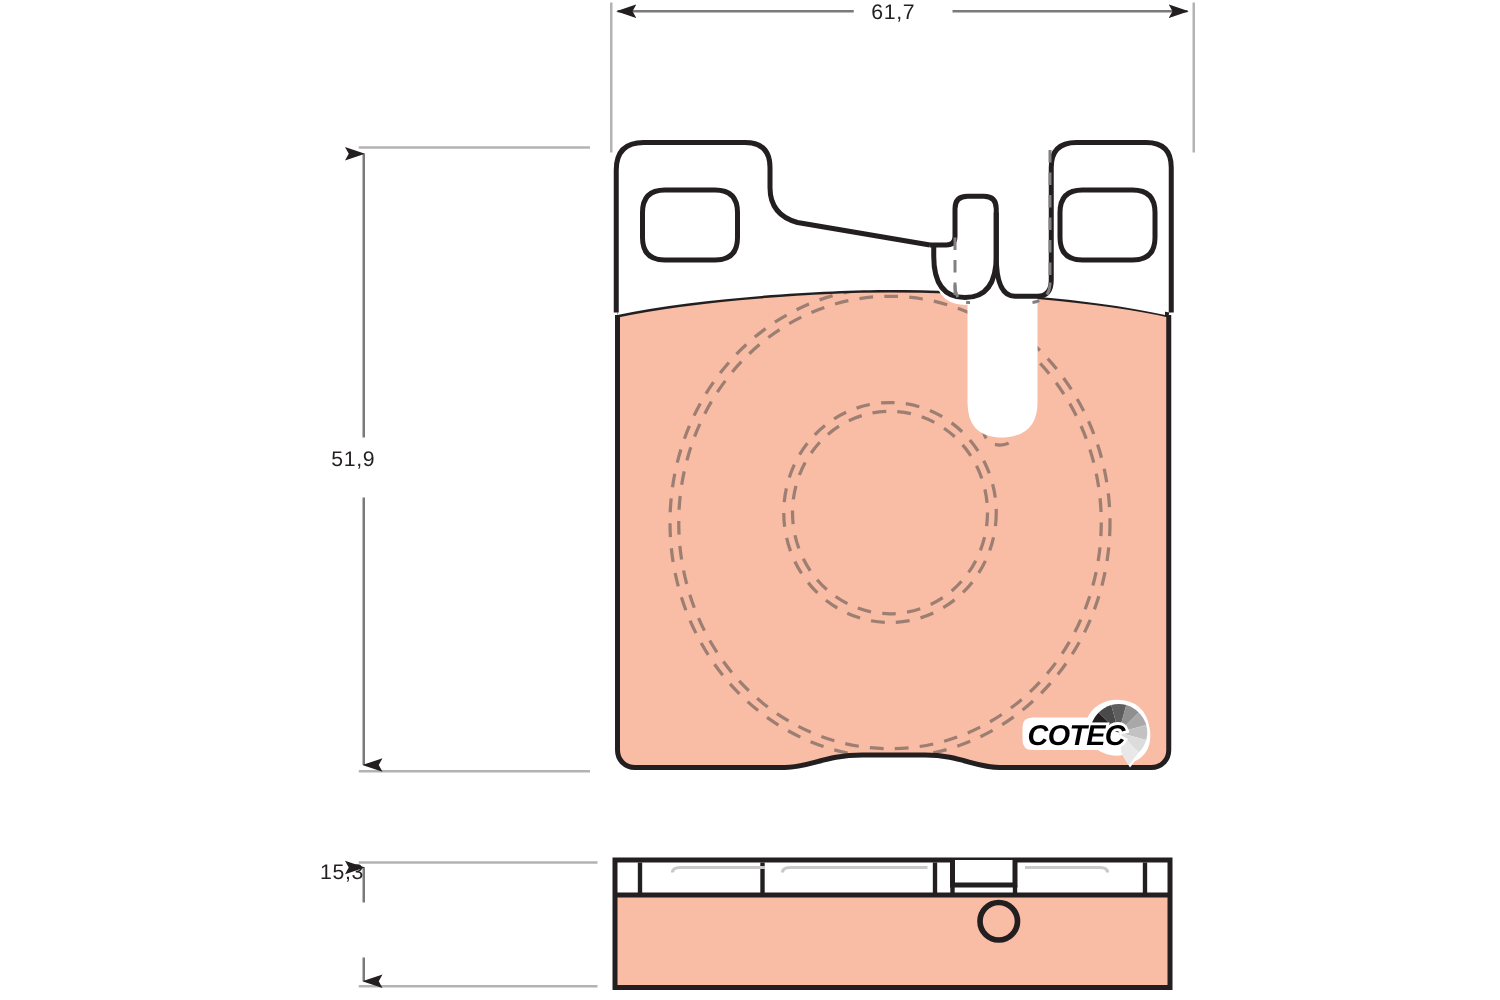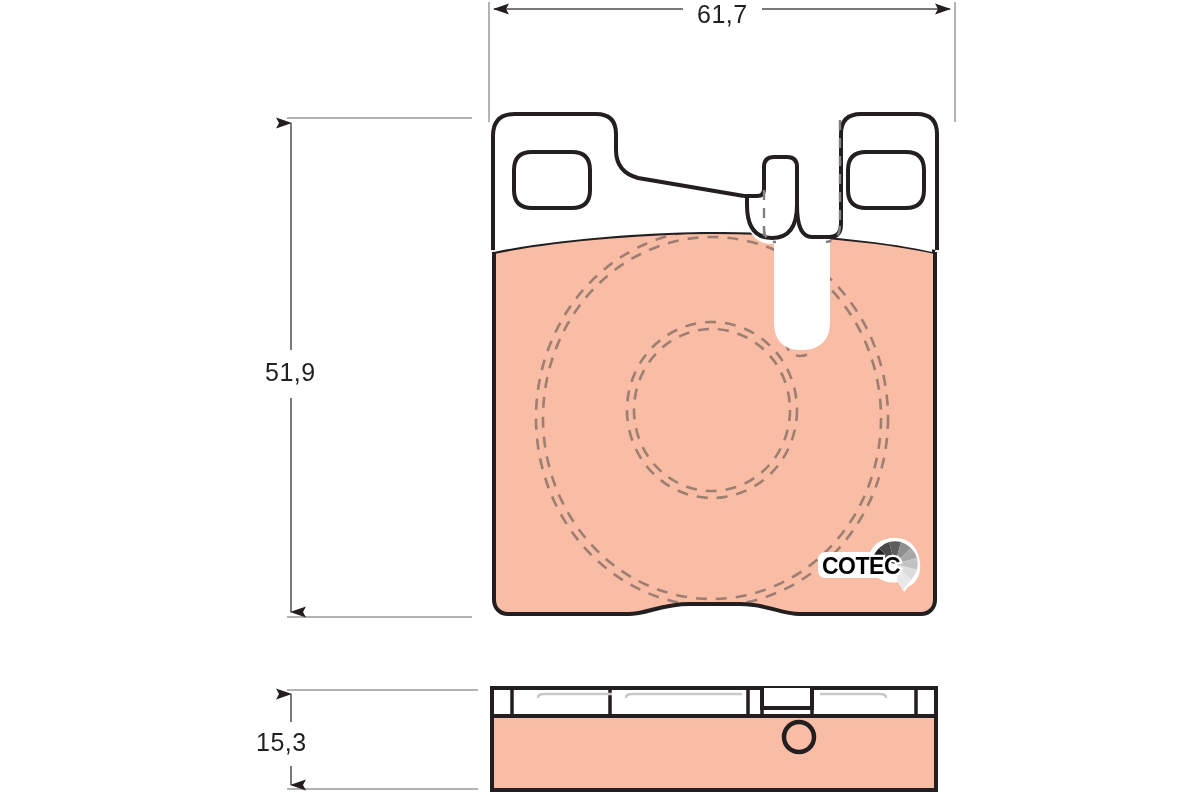--- a/index.html
+++ b/index.html
@@ -20,43 +20,44 @@
     background: #ffffff;
   }
   #drawing {
     position: absolute;
     left: 0;
     top: 0;
   }
   .dim-text {
     position: absolute;
     font-family: "Liberation Sans", sans-serif;
-    font-size: 25px;
+    font-size: 17px;
     color: #231f20;
     letter-spacing: 0.5px;
     white-space: nowrap;
   }
   #dim-width-text {
     left: 697px;
     top: 0px;
   }
   #dim-height-text {
     left: 265px;
     top: 358px;
   }
   #dim-thickness-text {
     left: 256px;
-    top: 728px;
+    top: 688px;
   }
   .cotec-wrap {
     position: absolute;
     left: 812px;
-    top: 532px;
+    top: 554px;
     width: 115px;
     height: 62px;
+    font-style: italic;
   }
 </style>
 </head>
 <body>
 
 <div id="stage">
 
   <svg id="drawing" width="1200" height="800" viewBox="0 0 1200 800">
 
     <defs>

